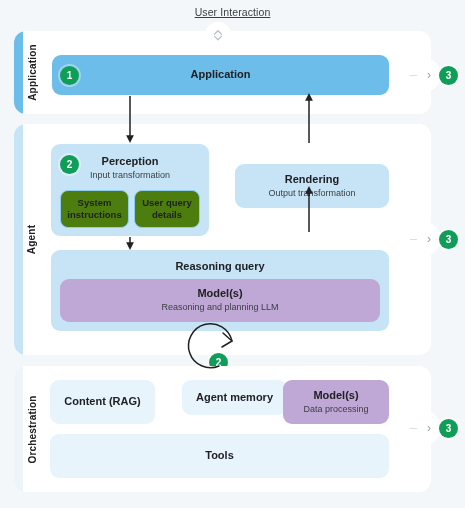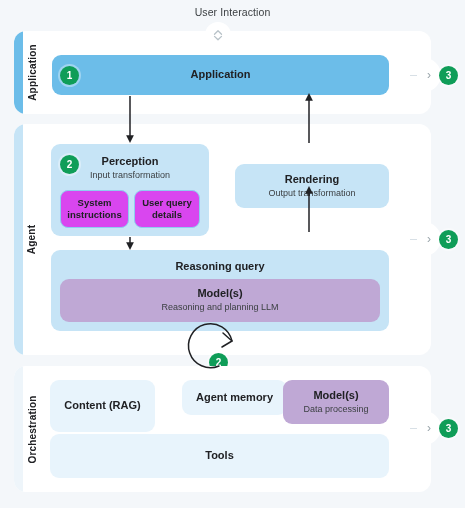--- a/index.html
+++ b/index.html
@@ -9,21 +9,21 @@
     font-family:"Liberation Sans", sans-serif;
     -webkit-font-smoothing:antialiased;
     overflow:hidden;
     position:relative;
   }
   #stage{position:absolute;inset:0;}
 
   
   .caption{
     position:absolute;left:0;top:6px;width:465px;text-align:center;
-    font-size:10.5px;color:#3c4043;letter-spacing:.1px;
+    font-size:10.5px;color:#3c4043;letter-spacing:.1px;text-decoration:underline;
   }
 
   
   .card{
     position:absolute;background:#ffffff;border-radius:12px;overflow:hidden;
   }
   .edge{
     position:absolute;left:0;top:0;bottom:0;width:9px;border-radius:12px 0 0 12px;
   }
   .layer-label{
@@ -40,21 +40,21 @@
     position:absolute;border-radius:9px;display:flex;flex-direction:column;
     align-items:center;justify-content:center;text-align:center;
     box-sizing:border-box;
   }
   .box .t1{font-size:11px;font-weight:bold;color:#202124;line-height:1.25;}
   .box .t2{font-size:9px;color:#3c4043;line-height:1.3;margin-top:1px;}
 
   .app-bar{background:#6cbde9;}
   .app-bar .t1{font-size:11px;}
   .panel{background:#c6e4f6;}
-  .subbox{background:#d946ef;border:1.4px solid #8ecdef;border-radius:8px;}
+  .subbox{background:#4d7c0f;border:1.4px solid #8ecdef;border-radius:8px;}
   .subbox .t1{font-size:9.5px;line-height:1.3;}
   .model{background:#bfa8d5;}
   .lightbox{background:#e8f4fc;}
 
   
   .badge{
     position:absolute;width:19px;height:19px;border-radius:50%;
     background:#0f9d58;color:#fff;font-size:10px;font-weight:bold;
     display:flex;align-items:center;justify-content:center;
     box-shadow:0 0 0 2px rgba(255,255,255,.35);
@@ -148,21 +148,21 @@
 
   <div class="badge" style="left:209px;top:353px;">2</div>
 
   <div class="card" style="left:14px;top:366px;width:417px;height:126px;">
     <div class="edge" style="background:#eef5fa;"></div>
     <div class="layer-label">
       <span>Orchestration</span>
     </div>
   </div>
 
-  <div class="box lightbox" style="left:50px;top:380px;width:105px;height:52px;">
+  <div class="box lightbox" style="left:50px;top:380px;width:105px;height:44px;">
     <div class="t1">Content (RAG)</div>
   </div>
   <div class="box lightbox" style="left:182px;top:380px;width:105px;height:35px;">
     <div class="t1">Agent memory</div>
   </div>
   <div class="box model" style="left:283px;top:380px;width:106px;height:44px;">
     <div class="t1">Model(s)</div>
     <div class="t2">Data processing</div>
   </div>
   <div class="box lightbox" style="left:50px;top:434px;width:339px;height:44px;">

